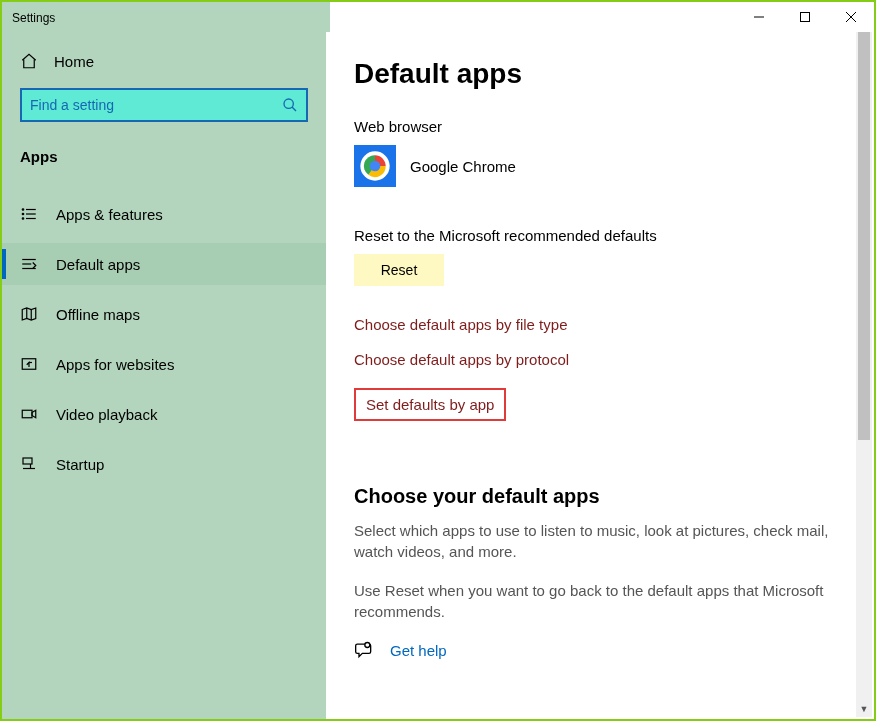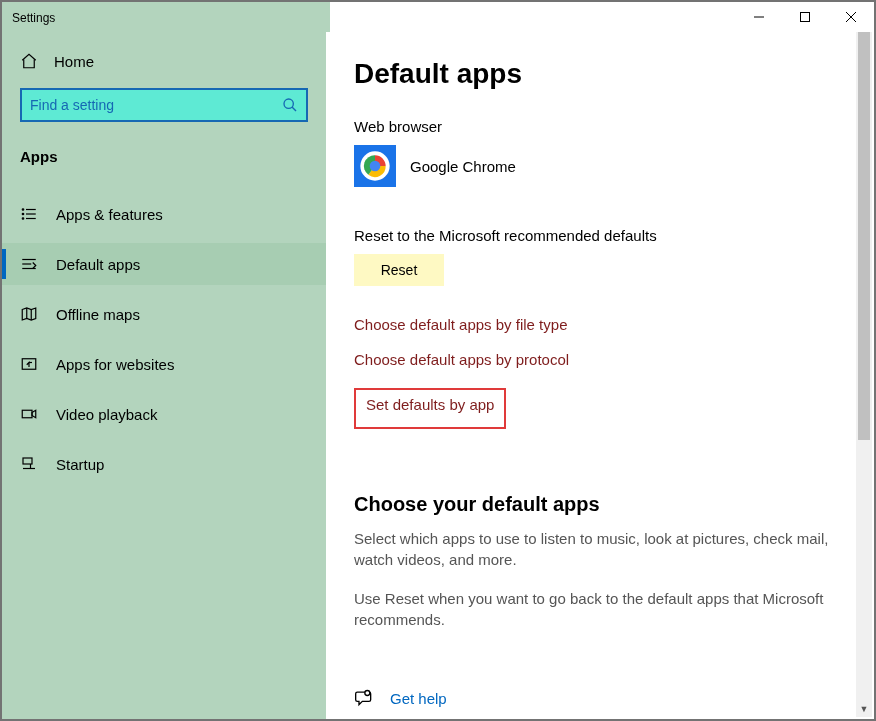--- a/index.html
+++ b/index.html
@@ -1,19 +1,19 @@
 <!DOCTYPE html>
 <html><head>
 <meta charset="utf-8">
 <style>
   * { box-sizing: border-box; margin: 0; padding: 0; font-family: "Segoe UI", Arial, sans-serif; }
   body { background: #fff; }
   .window {
     width: 876px; height: 721px;
-    border: 2px solid #737373;
+    border: 2px solid #84cc16;
     display: flex; flex-direction: column;
     position: relative;
   }
   .body { flex:1; display:flex; overflow:hidden; }
   .sidebar {
     width: 324px; background: #b3d4bd;
     display:flex; flex-direction:column;
     padding-top: 4px;
     position: relative;
   }
@@ -78,24 +78,24 @@
   .app-name { font-size:15px; }
   .reset-label { font-size:15px; margin-bottom:10px; }
   .reset-btn {
     width: 90px; height:32px; background:#fef9c3; border:none; font-size:14px; color:#000;
     margin-bottom: 30px;
   }
   .link { color:#7f1d1d; font-size:15px; display:block; margin-bottom: 18px; text-decoration:none; cursor:pointer;}
   .link-box {
     display:inline-block; border:2px solid #e03a3a; padding: 6px 10px; margin-top:2px; margin-bottom: 30px;
   }
-  .link-box .link { margin-bottom:8px; }
+  .link-box .link { margin-bottom:0; }
   .sub-h { font-size:20px; font-weight:700; margin-top: 34px; margin-bottom:12px;}
   .desc { font-size:15px; color:#555; line-height:1.4; margin-bottom:18px; max-width: 500px;}
-  .help-row { display:flex; align-items:center; gap:16px; margin-top: 58px;}
+  .help-row { display:flex; align-items:center; gap:16px; margin-top: 18px;}
   .help-row .hicon { width:20px; height:20px; }
   .help-row a { color:#0067c0; font-size:15px; text-decoration:none;}
   .scrollbar {
     position:absolute; right:2px; top:2px; bottom:2px; width:16px; background:#f0f0f0;
   }
   .scrollbar .thumb {
     position:absolute; left:2px; right:2px; top:16px; height:420px; background:#c0c0c0;
   }
   .scrollbar .arrow { position:absolute; left:0; right:0; height:16px; display:flex; align-items:center; justify-content:center; font-size:9px; color:#555;}
   .scrollbar .arrow.up{ top:0;} .scrollbar .arrow.down{bottom:0;}

